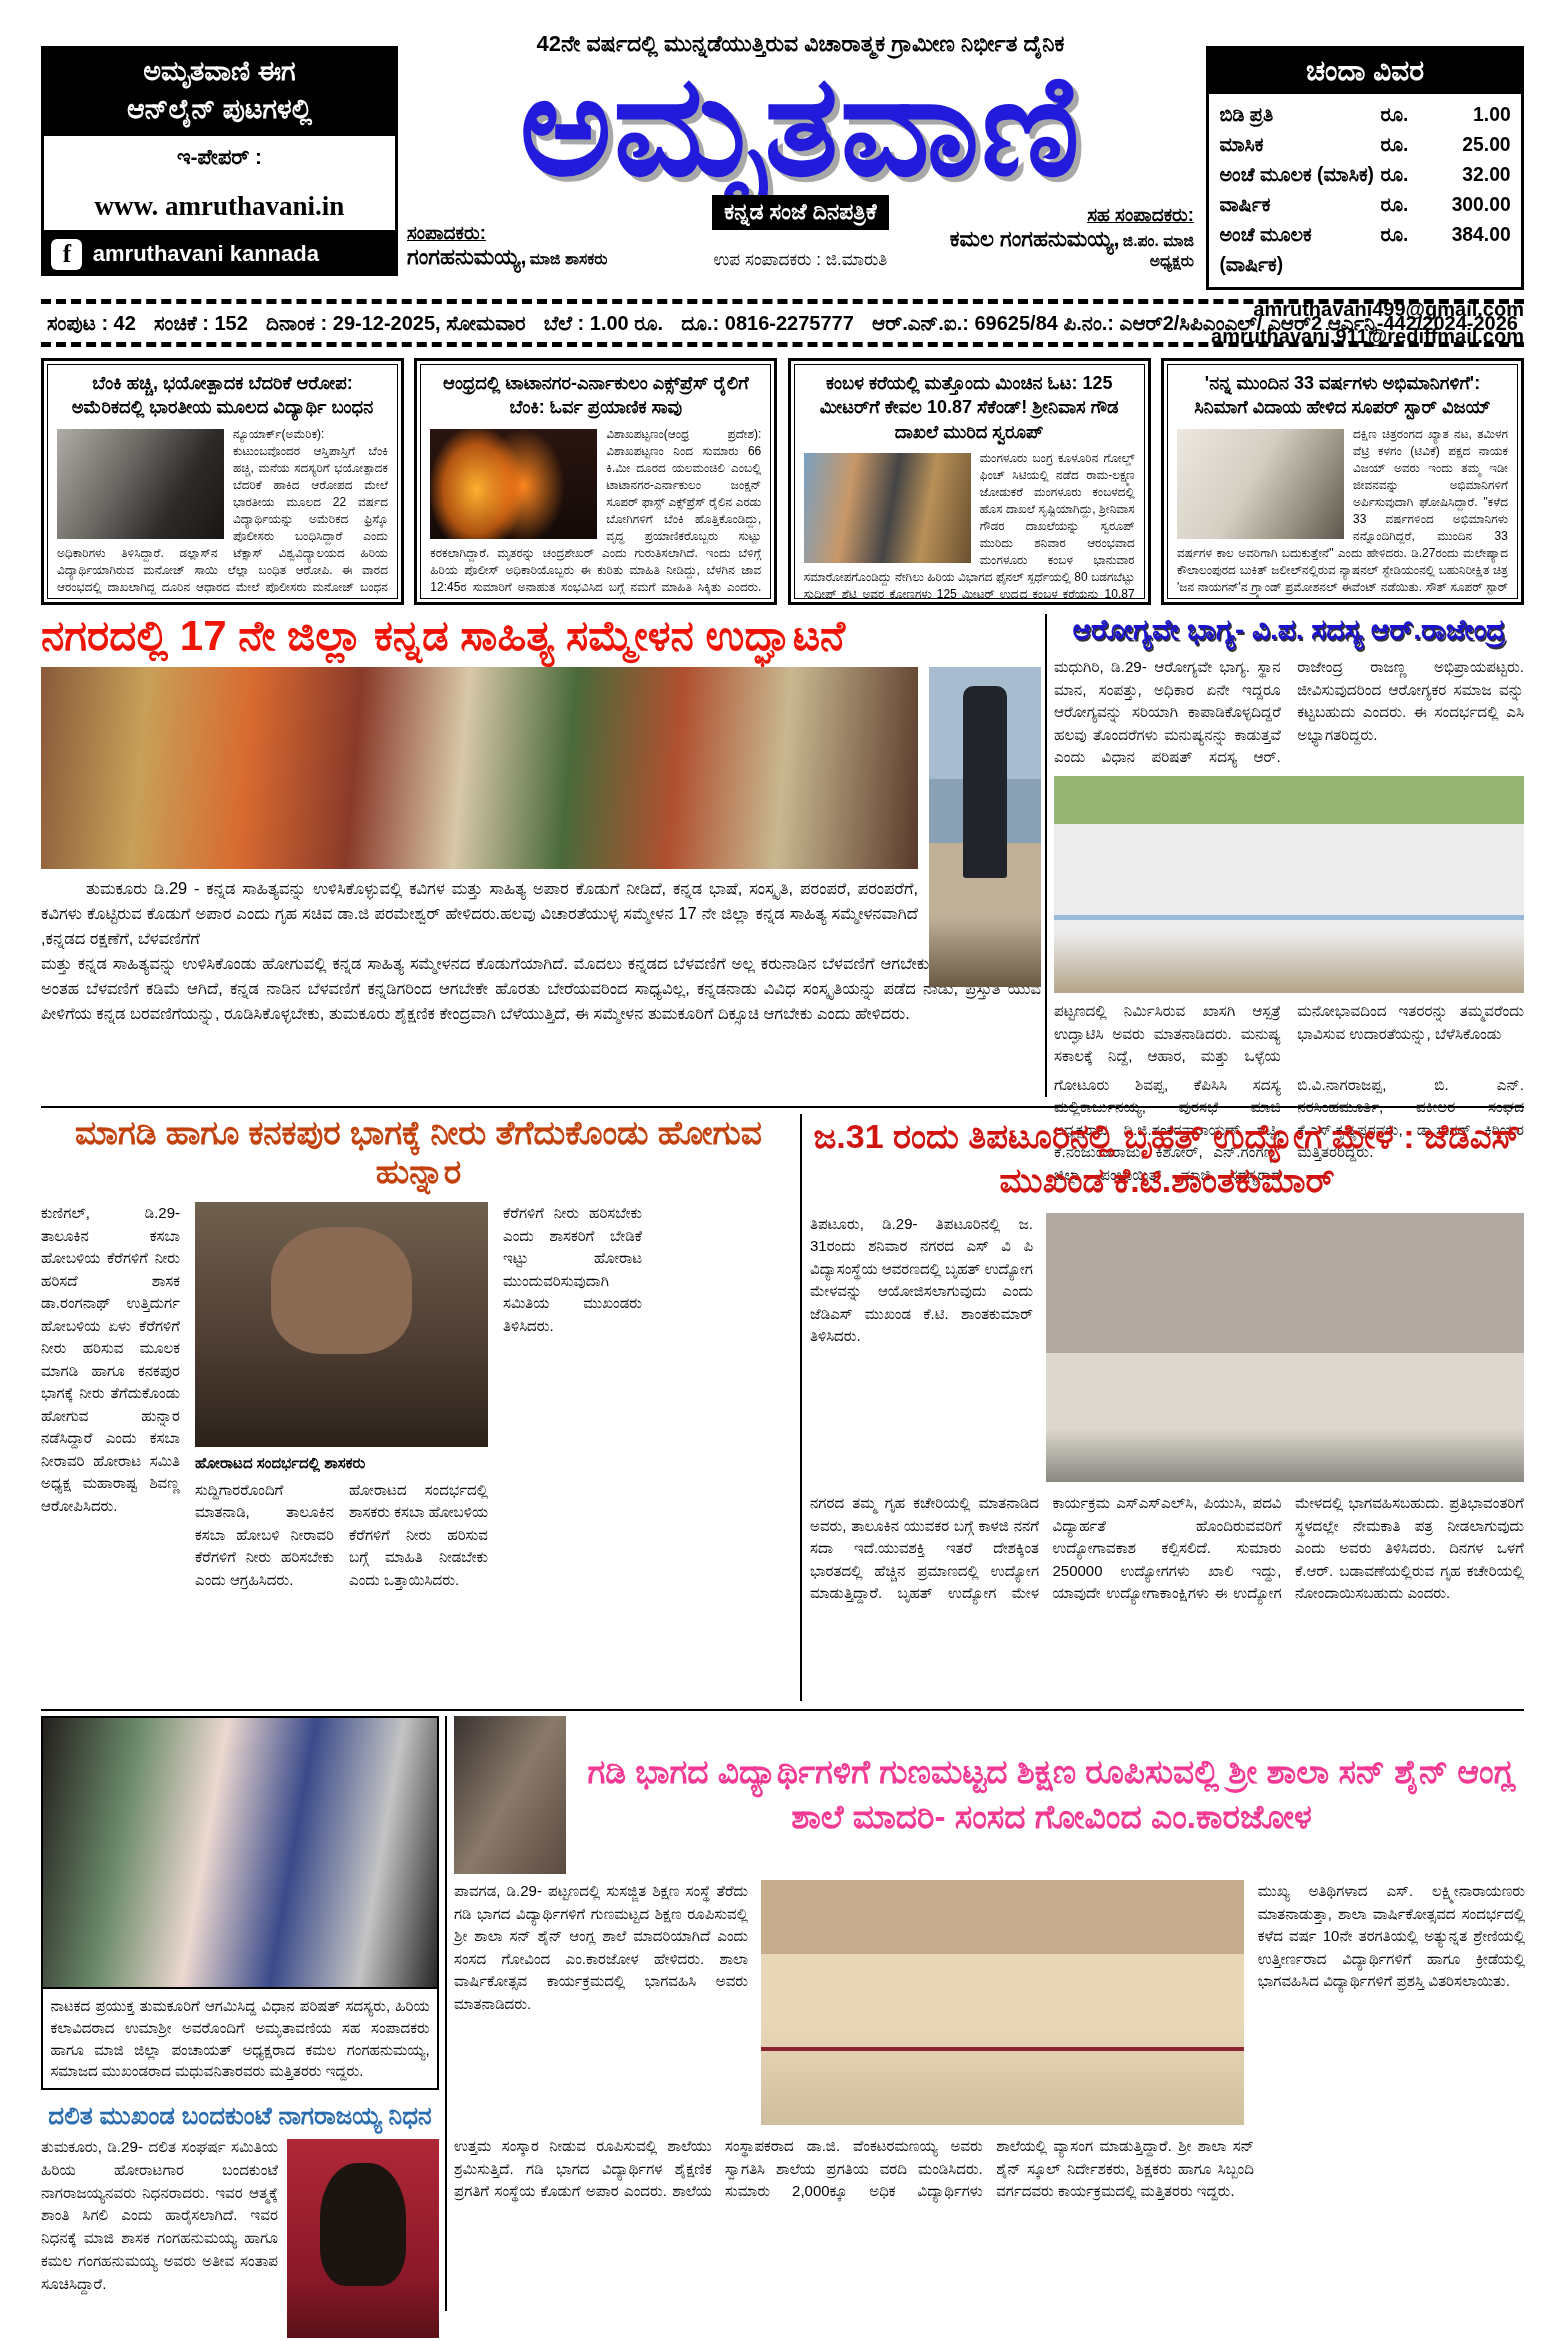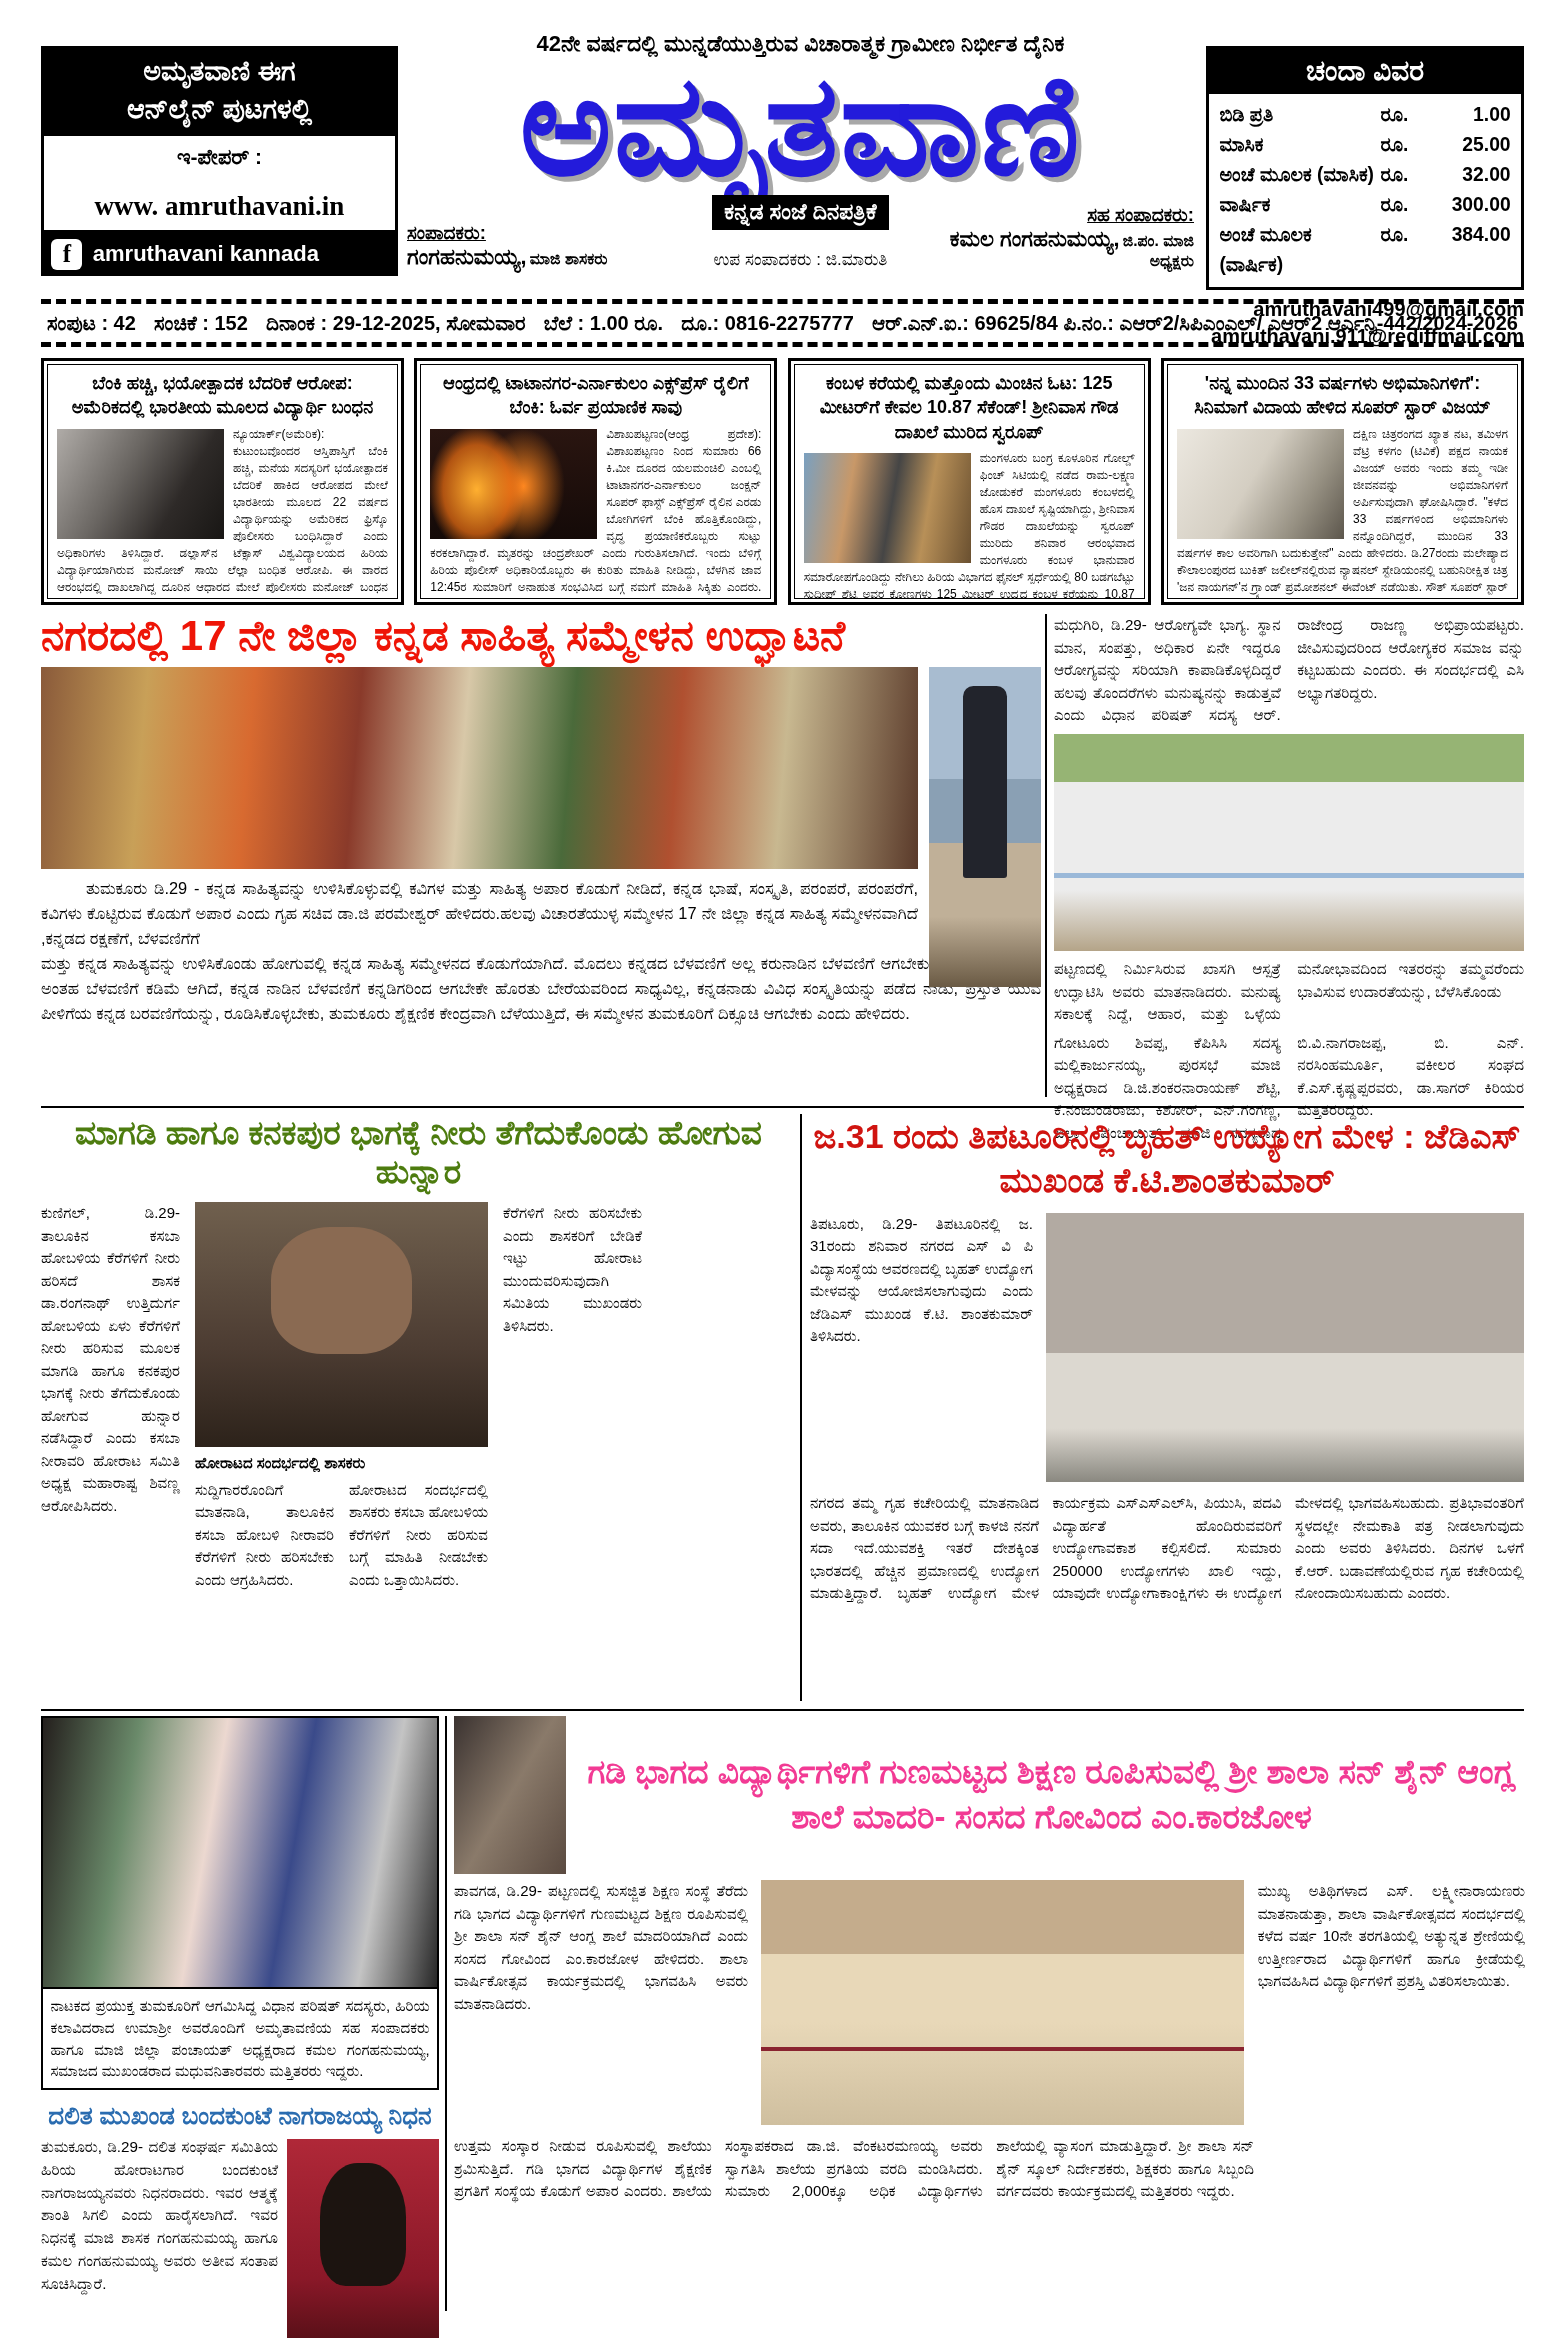--- a/index.html
+++ b/index.html
@@ -79,21 +79,21 @@
   
   .health{left:1054px;top:614px;width:470px;}
   .health h2{margin:0 0 9px;font-size:28px;color:#1b12cf;text-align:center;font-weight:bold;text-shadow:1.5px 1.5px 0 #333;}
   .h-cols{column-count:2;column-gap:16.4px;font-size:15.2px;line-height:1.48;text-align:justify;}
   .h-photo{height:217px;margin:7.4px 0;}
   
   .vrule{width:1.5px;background:#000;}
   .hrule{height:1.5px;background:#000;}
   
   .water{left:41px;top:1114px;width:755px;}
-  .water h2{margin:0 0 10.4px;font-size:33px;color:#4d7c0f;text-align:center;font-weight:bold;}
+  .water h2{margin:0 0 10.4px;font-size:33px;color:#c2410c;text-align:center;font-weight:bold;}
   .w-grid{display:grid;grid-template-columns:repeat(5,1fr);gap:4.5px 15px;font-size:15px;line-height:1.5;text-align:justify;}
   .wc1{grid-column:1;grid-row:1/4;}
   .wphoto{grid-column:2/4;grid-row:1;height:245px;}
   .wc4{grid-column:4;grid-row:1/4;}
   .wcaption{grid-column:2/4;grid-row:2;font-size:15px;font-weight:bold;}
   .wc2{grid-column:2;grid-row:3;}
   .wc3{grid-column:3;grid-row:3;}
   
   .jobfair{left:810px;top:1114px;width:714px;}
   .jobfair h2{margin:0 0 10.4px;font-size:34px;color:#d01410;text-align:center;line-height:1.3;font-weight:bold;}
@@ -246,20 +246,21 @@
       <div class="lead-body jt">
         <p class="lead-b1">ತುಮಕೂರು ಡಿ.29 - ಕನ್ನಡ ಸಾಹಿತ್ಯವನ್ನು ಉಳಿಸಿಕೊಳ್ಳುವಲ್ಲಿ ಕವಿಗಳ ಮತ್ತು ಸಾಹಿತ್ಯ ಅಪಾರ ಕೊಡುಗೆ ನೀಡಿದೆ, ಕನ್ನಡ ಭಾಷೆ, ಸಂಸ್ಕೃತಿ, ಪರಂಪರೆ, ಪರಂಪರೆಗೆ, ಕವಿಗಳು ಕೊಟ್ಟಿರುವ ಕೊಡುಗೆ ಅಪಾರ ಎಂದು ಗೃಹ ಸಚಿವ ಡಾ.ಜಿ ಪರಮೇಶ್ವರ್ ಹೇಳಿದರು.ಹಲವು ವಿಚಾರತೆಯುಳ್ಳ ಸಮ್ಮೇಳನ 17 ನೇ ಜಿಲ್ಲಾ ಕನ್ನಡ ಸಾಹಿತ್ಯ ಸಮ್ಮೇಳನವಾಗಿದೆ ,ಕನ್ನಡದ ರಕ್ಷಣೆಗೆ, ಬೆಳವಣಿಗೆಗೆ</p>
         <p class="lead-b2">ಮತ್ತು ಕನ್ನಡ ಸಾಹಿತ್ಯವನ್ನು ಉಳಿಸಿಕೊಂಡು ಹೋಗುವಲ್ಲಿ ಕನ್ನಡ ಸಾಹಿತ್ಯ ಸಮ್ಮೇಳನದ ಕೊಡುಗೆಯಾಗಿದೆ. ಮೊದಲು ಕನ್ನಡದ ಬೆಳವಣಿಗೆ ಅಲ್ಲ ಕರುನಾಡಿನ ಬೆಳವಣಿಗೆ ಆಗಬೇಕು, ಇತ್ತೀಚಿನ ದಿನಗಳಲ್ಲಿ ಅಂತಹ ಬೆಳವಣಿಗೆ ಕಡಿಮೆ ಆಗಿದೆ, ಕನ್ನಡ ನಾಡಿನ ಬೆಳವಣಿಗೆ ಕನ್ನಡಿಗರಿಂದ ಆಗಬೇಕೇ ಹೊರತು ಬೇರೆಯವರಿಂದ ಸಾಧ್ಯವಿಲ್ಲ, ಕನ್ನಡನಾಡು ವಿವಿಧ ಸಂಸ್ಕೃತಿಯನ್ನು ಪಡೆದ ನಾಡು, ಪ್ರಸ್ತುತ ಯುವ ಪೀಳಿಗೆಯ ಕನ್ನಡ ಬರವಣಿಗೆಯನ್ನು, ರೂಡಿಸಿಕೊಳ್ಳಬೇಕು, ತುಮಕೂರು ಶೈಕ್ಷಣಿಕ ಕೇಂದ್ರವಾಗಿ ಬೆಳೆಯುತ್ತಿದೆ, ಈ ಸಮ್ಮೇಳನ ತುಮಕೂರಿಗೆ ದಿಕ್ಸೂಚಿ ಆಗಬೇಕು ಎಂದು ಹೇಳಿದರು.</p>
       </div>
     </div>
   </div>
 
   <div class="abs vrule" style="left:1045px;top:614px;height:483px;"></div>
 
   <div class="abs health">
+    <h2>ಆರೋಗ್ಯವೇ ಭಾಗ್ಯ- ವಿ.ಪ. ಸದಸ್ಯ ಆರ್.ರಾಜೇಂದ್ರ</h2>
     <div class="h-cols">ಮಧುಗಿರಿ, ಡಿ.29- ಆರೋಗ್ಯವೇ ಭಾಗ್ಯ. ಸ್ಥಾನ ಮಾನ, ಸಂಪತ್ತು, ಅಧಿಕಾರ ಏನೇ ಇದ್ದರೂ ಆರೋಗ್ಯವನ್ನು ಸರಿಯಾಗಿ ಕಾಪಾಡಿಕೊಳ್ಳದಿದ್ದರೆ ಹಲವು ತೊಂದರೆಗಳು ಮನುಷ್ಯನನ್ನು ಕಾಡುತ್ತವೆ ಎಂದು ವಿಧಾನ ಪರಿಷತ್ ಸದಸ್ಯ ಆರ್. ರಾಜೇಂದ್ರ ರಾಜಣ್ಣ ಅಭಿಪ್ರಾಯಪಟ್ಟರು. ಜೀವಿಸುವುದರಿಂದ ಆರೋಗ್ಯಕರ ಸಮಾಜ ವನ್ನು ಕಟ್ಟಬಹುದು ಎಂದರು. ಈ ಸಂದರ್ಭದಲ್ಲಿ ಎಸಿ ಅಭ್ಯಾಗತರಿದ್ದರು.</div>
     <div class="h-photo ph ph-ribbon"></div>
     <div class="h-cols">ಪಟ್ಟಣದಲ್ಲಿ ನಿರ್ಮಿಸಿರುವ ಖಾಸಗಿ ಆಸ್ಪತ್ರೆ ಉದ್ಘಾಟಿಸಿ ಅವರು ಮಾತನಾಡಿದರು. ಮನುಷ್ಯ ಸಕಾಲಕ್ಕೆ ನಿದ್ದೆ, ಆಹಾರ, ಮತ್ತು ಒಳ್ಳೆಯ ಮನೋಭಾವದಿಂದ ಇತರರನ್ನು ತಮ್ಮವರೆಂದು ಭಾವಿಸುವ ಉದಾರತೆಯನ್ನು, ಬೆಳೆಸಿಕೊಂಡು</div>
     <div class="h-cols" style="margin-top:6px;">ಗೋಟೂರು ಶಿವಪ್ಪ, ಕೆಪಿಸಿಸಿ ಸದಸ್ಯ ಮಲ್ಲಿಕಾರ್ಜುನಯ್ಯ, ಪುರಸಭೆ ಮಾಜಿ ಅಧ್ಯಕ್ಷರಾದ ಡಿ.ಜಿ.ಶಂಕರನಾರಾಯಣ್ ಶೆಟ್ಟಿ, ಕೆ.ನಂಜುಂಡರಾಜು, ಕಿಶೋರ್, ಎನ್.ಗಂಗಣ್ಣ, ಜಿಲ್ಲಾ ಪಂಚಾಯಿತ್ ಮಾಜಿ ಸದಸ್ಯರಾದ ಬಿ.ವಿ.ನಾಗರಾಜಪ್ಪ, ಬಿ. ಎನ್. ನರಸಿಂಹಮೂರ್ತಿ, ವಕೀಲರ ಸಂಘದ ಕೆ.ಎಸ್.ಕೃಷ್ಣಪ್ಪರವರು, ಡಾ.ಸಾಗರ್ ಕಿರಿಯರ ಮತ್ತಿತರರಿದ್ದರು.</div>
   </div>
 
   <div class="abs hrule" style="left:41px;top:1106px;width:1483px;"></div>
 
   <div class="abs water">
     <h2>ಮಾಗಡಿ ಹಾಗೂ ಕನಕಪುರ ಭಾಗಕ್ಕೆ ನೀರು ತೆಗೆದುಕೊಂಡು ಹೋಗುವ ಹುನ್ನಾರ</h2>

